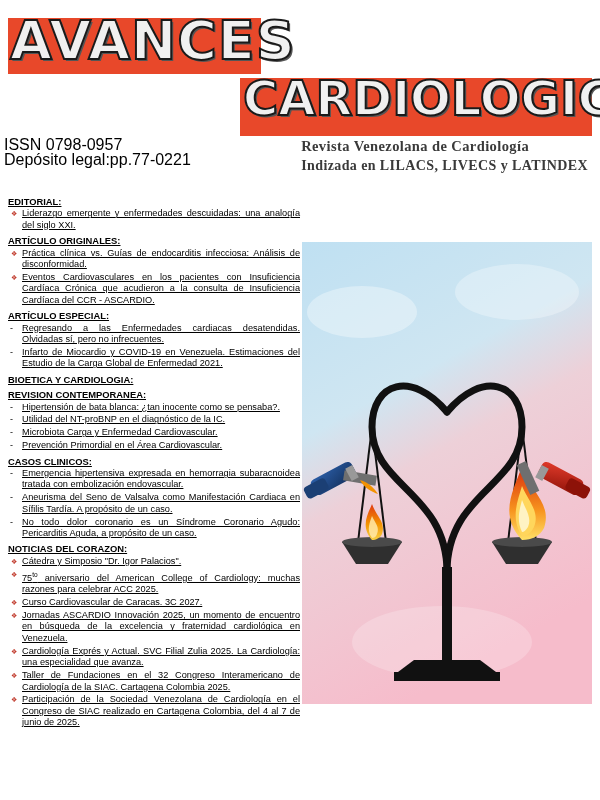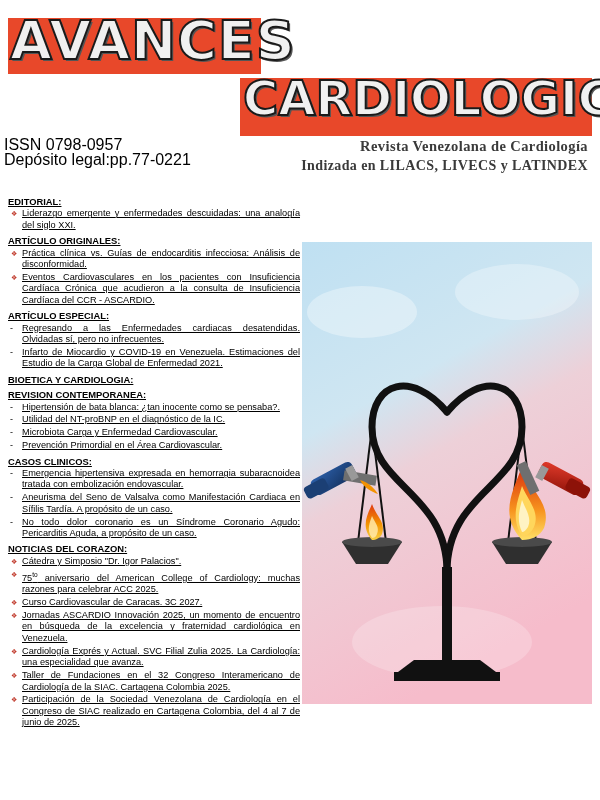--- a/index.html
+++ b/index.html
@@ -70,21 +70,20 @@
     left: 4px;
     top: 137px;
     font-size: 16px;
     color: #000;
     line-height: 15px;
   }
   .subtitle-block {
     position: absolute;
     right: 12px;
     top: 136px;
-    text-align: right;
     font-family: "Liberation Serif", serif;
     font-weight: bold;
     font-size: 14.5px;
     color: #3a3a3a;
     line-height: 20px;
     letter-spacing: 0.4px;
   }
   .subtitle-block div:nth-child(2) {
     font-size: 14px;
   }

